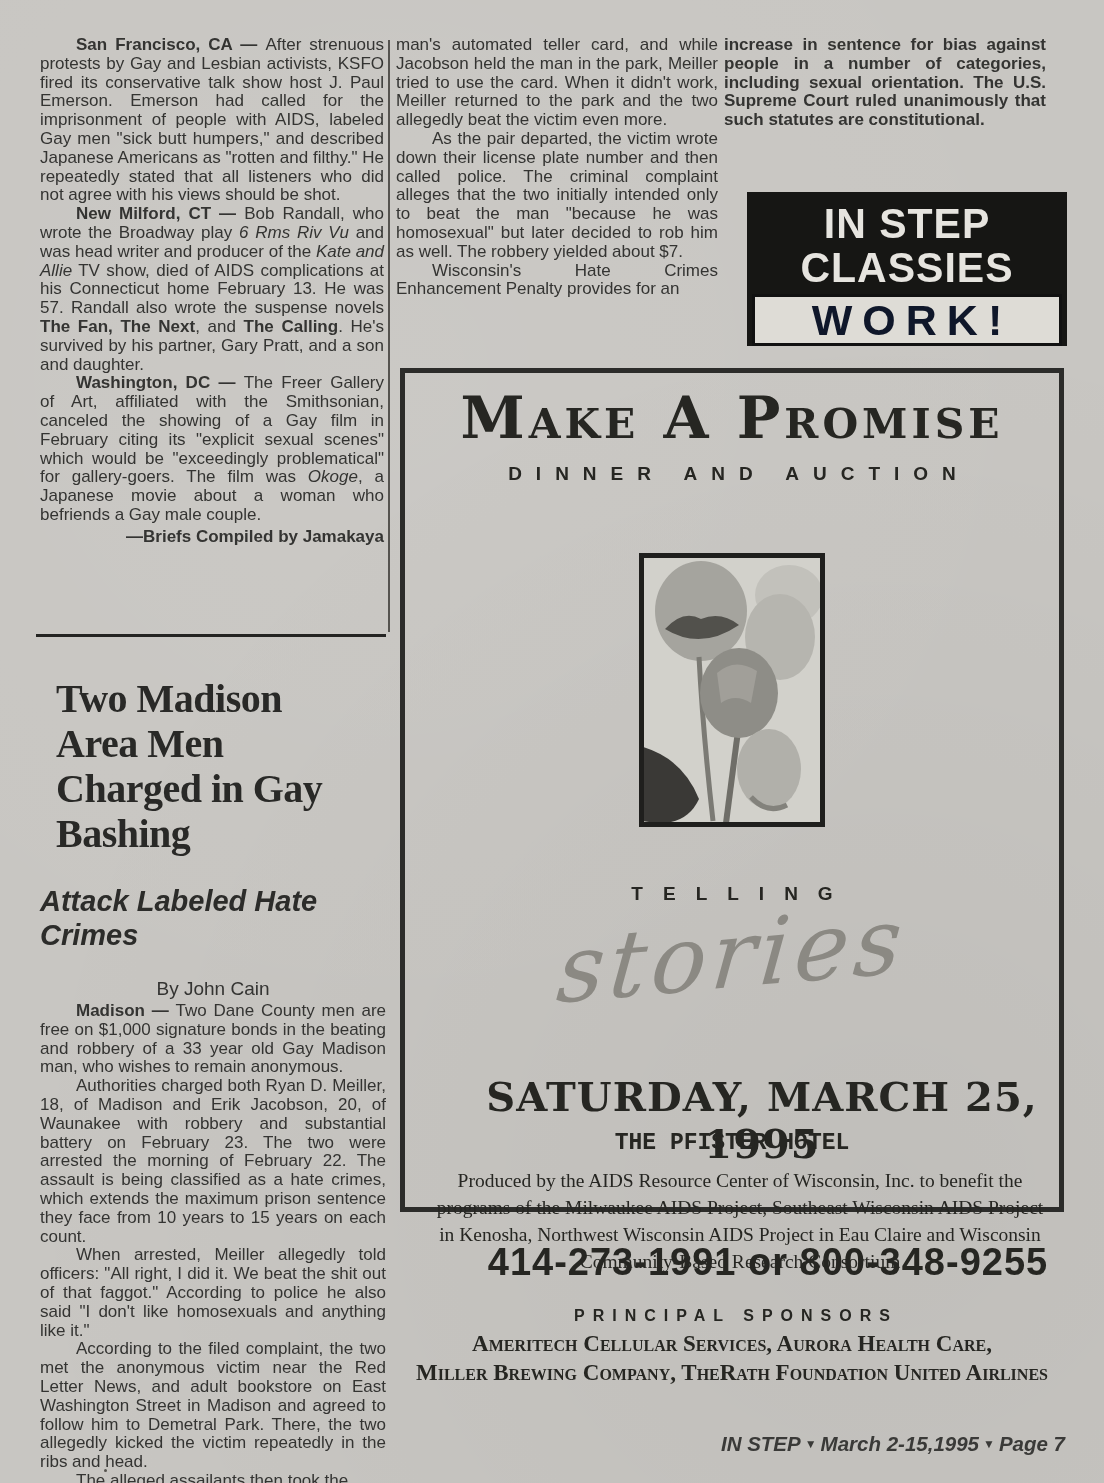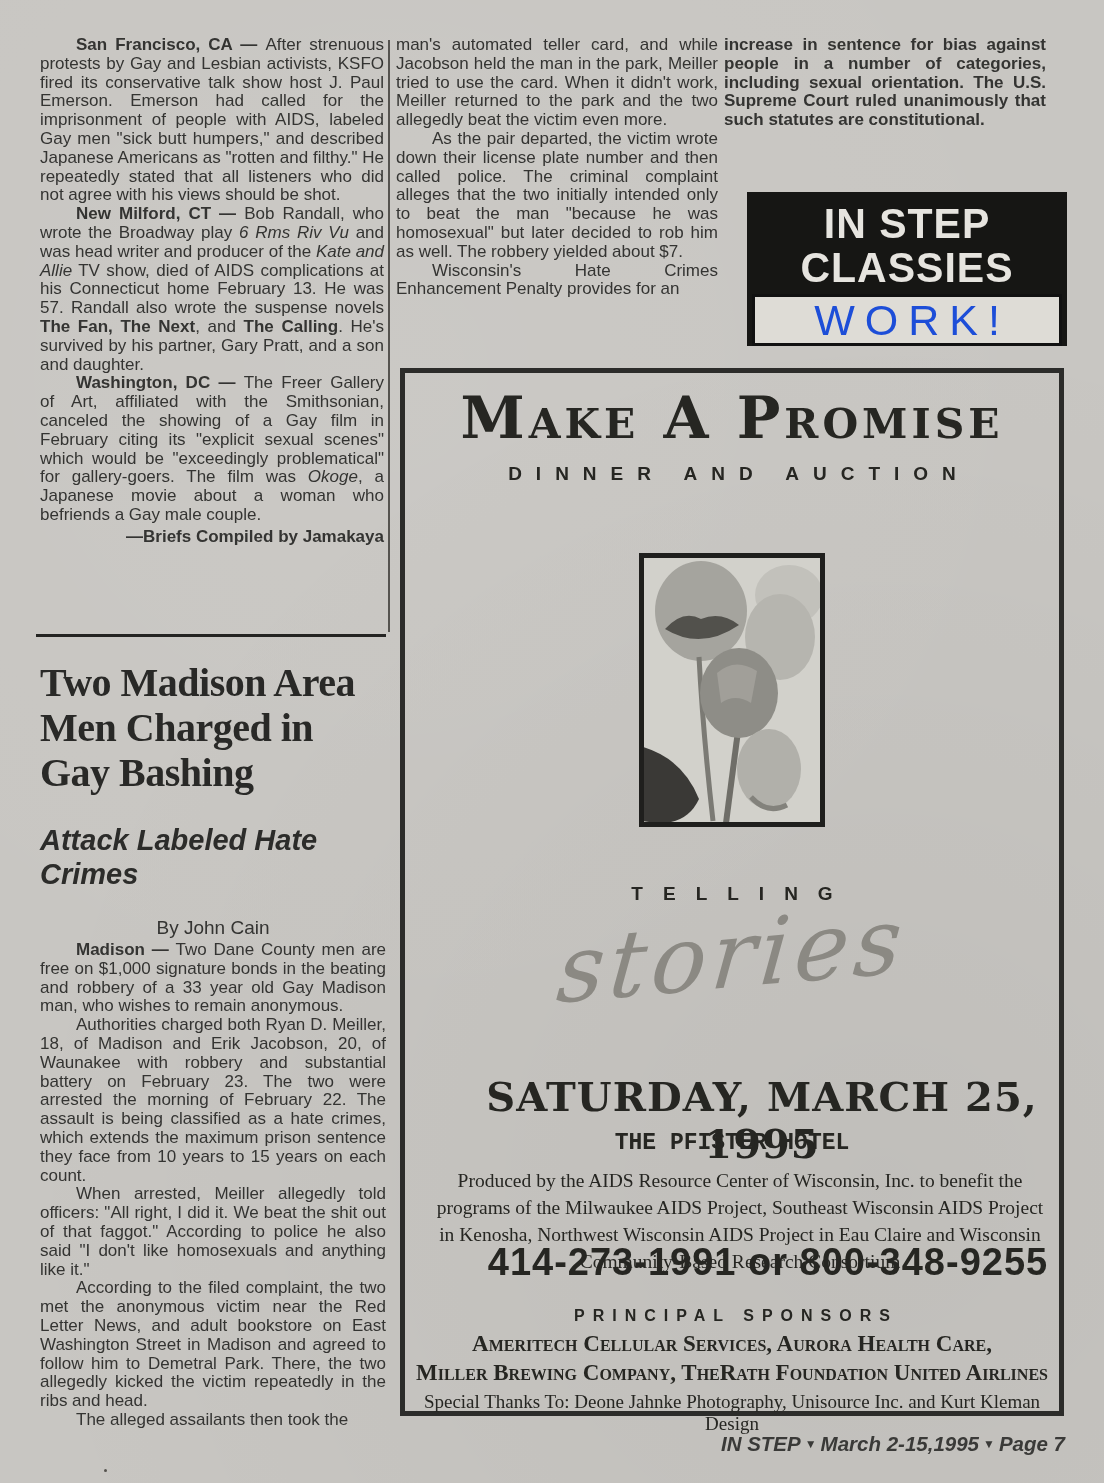--- a/index.html
+++ b/index.html
@@ -20,29 +20,29 @@
   .jp{margin:0;text-align:justify;font-size:17px;line-height:18.8px;}
   .indent{text-indent:36px;}
   .credit{margin:0;text-align:right;font-weight:bold;font-size:17px;line-height:19px;padding-top:2px;}
   .run-b{font-weight:bold;}
   .run-i{font-style:italic;}
   .vrule{position:absolute;left:388px;top:40px;width:2px;height:592px;background:#55534f;}
   .hrule{position:absolute;left:36px;top:634px;width:350px;height:3px;background:#242422;}
   
   .classies{position:absolute;left:747px;top:192px;width:320px;height:154px;background:#161614;box-sizing:border-box;padding-top:10px;}
   .classies-line{color:#e6e4df;font-weight:bold;text-align:center;font-size:41px;line-height:44px;letter-spacing:1px;transform:scaleY(1.02);}
-  .work-band{margin:4px 5px 0;background:#dedcd6;border:3px solid #111;color:#1d4ed8;
-    text-align:center;font-weight:normal;font-size:43px;line-height:46px;letter-spacing:10px;text-indent:10px;}
+  .work-band{margin:4px 5px 0;background:#dedcd6;border:3px solid #111;color:#0f172a;
+    text-align:center;font-weight:bold;font-size:43px;line-height:46px;letter-spacing:10px;text-indent:10px;}
   
   .madison{position:absolute;left:40px;top:660px;width:346px;}
-  .madison h1{margin:0;font-family:"Liberation Serif", serif;font-weight:bold;font-size:40px;line-height:45px;color:#292927;letter-spacing:-0.5px;}
+  .madison h1{margin:16px;font-family:"Liberation Serif", serif;font-weight:bold;font-size:40px;line-height:45px;color:#292927;letter-spacing:-0.5px;}
   .madison h2{margin:28px 0 0;width:310px;font-weight:bold;font-style:italic;font-size:29px;line-height:34px;color:#2c2c2a;}
   .byline{margin-top:26px;margin-bottom:2px;text-align:center;font-size:19px;}
   
-  .ad{position:absolute;left:400px;top:368px;width:664px;height:1048px;border:5px solid #2c2c2a;box-sizing:border-box;text-align:center;color:#26262:2;color:#262622;}
+  .ad{position:absolute;left:400px;top:368px;width:664px;height:844px;border:5px solid #2c2c2a;box-sizing:border-box;text-align:center;color:#26262:2;color:#262622;}
   .ad > div{position:absolute;left:0;width:100%;}
   .ad-title{top:14px;font-family:"DejaVu Serif", serif;font-variant:small-caps;font-weight:bold;font-size:58px;line-height:62px;letter-spacing:4px;}
   .ad-subtitle{top:90px;font-weight:bold;font-size:19px;letter-spacing:14px;text-indent:14px;}
   .ad-benefit{top:124px;font-family:"Liberation Serif", serif;font-size:22px;}
   .tulips{top:180px;}
   .tulips svg{display:inline-block;}
   .ad-telling{top:510px;font-weight:bold;font-size:19px;letter-spacing:20px;text-indent:20px;}
   .ad-stories{top:528px;font-family:"DejaVu Serif", serif;font-style:italic;font-size:92px;line-height:110px;
     color:#8b8983;letter-spacing:5px;transform:rotate(-5deg) skewX(-10deg);}
   .ad-date{top:700px;font-family:"DejaVu Serif", serif;font-weight:bold;font-size:40px;letter-spacing:1px;padding-left:30px;}
@@ -130,21 +130,20 @@
     </div>
     <div class="ad-telling">TELLING</div>
     <div class="ad-stories">stories</div>
     <div class="ad-date">SATURDAY, MARCH 25, 1995</div>
     <div class="ad-venue">THE PFISTER HOTEL</div>
     <div class="ad-produced">Produced by the AIDS Resource Center of Wisconsin, Inc. to benefit the programs of the Milwaukee AIDS Project, Southeast Wisconsin AIDS Project in Kenosha, Northwest Wisconsin AIDS Project in Eau Claire and Wisconsin Community-Based Research Consortium</div>
     <div class="ad-phones">414-273-1991 or 800-348-9255</div>
     <div class="ad-sponsors-label">PRINCIPAL SPONSORS</div>
     <div class="ad-sponsors-1">Ameritech Cellular Services, Aurora Health Care,</div>
     <div class="ad-sponsors-2">Miller Brewing Company, TheRath Foundation United Airlines</div>
-    <div class="ad-thanks">Special Thanks To: Deone Jahnke Photography, Unisource Inc. and Kurt Kleman Design</div>
   </section>
 
   <footer class="footer">
     <span>IN STEP</span><span class="tri">▼</span><span>March 2-15,1995</span><span class="tri">▼</span><span>Page 7</span>
   </footer>
 
   <div class="dot"></div>
 </div>
 
 </body></html>

